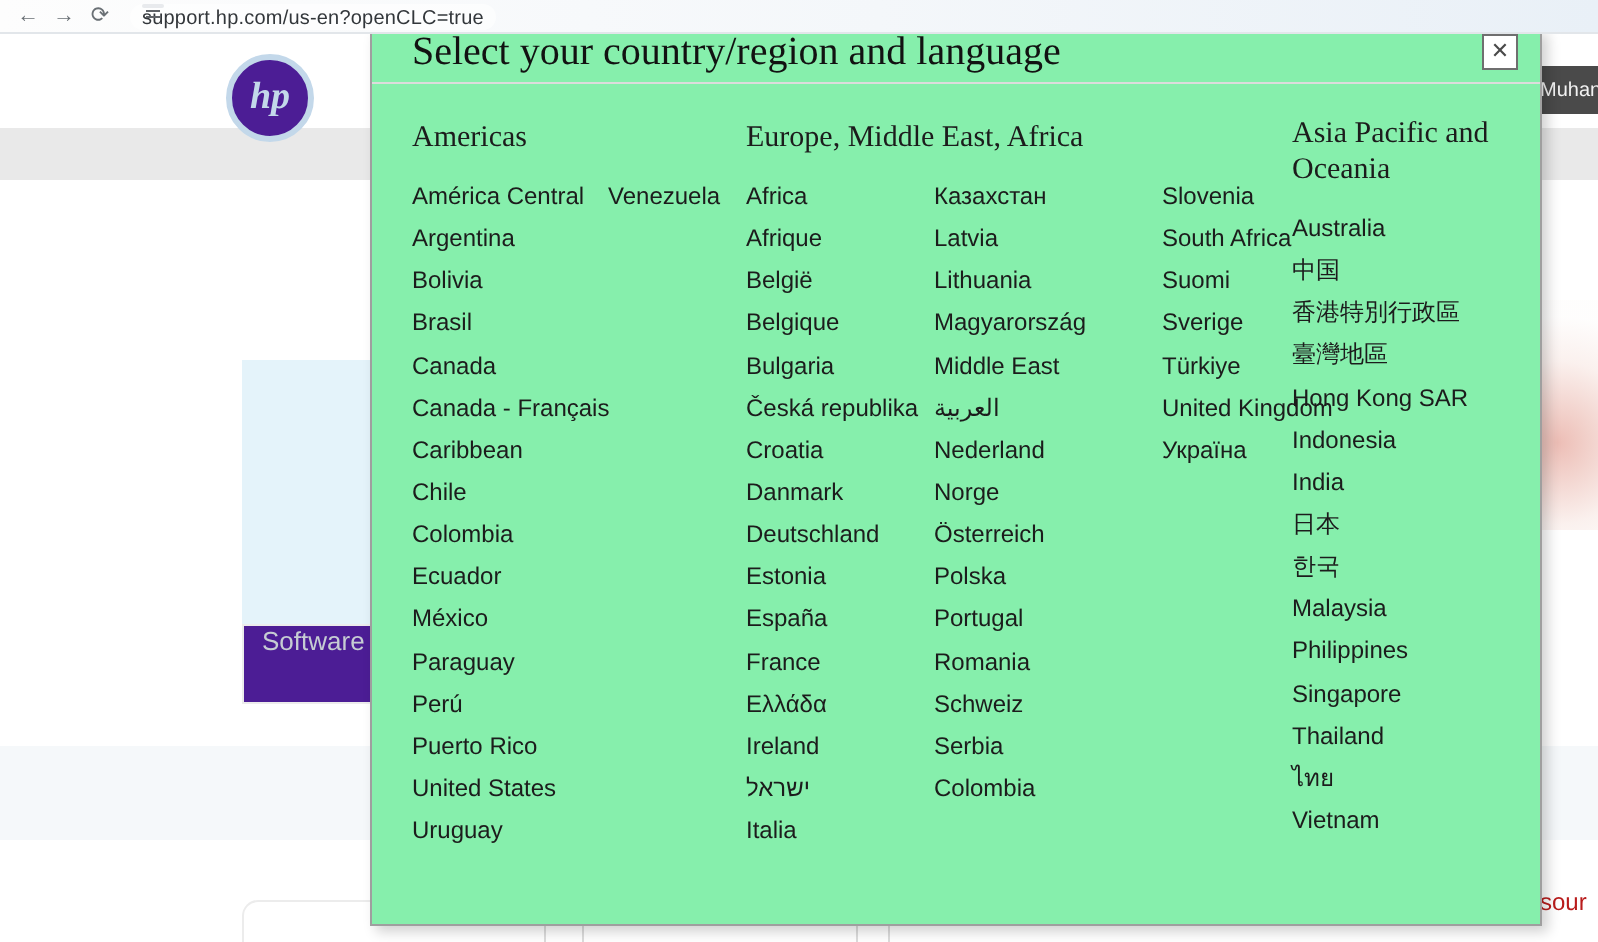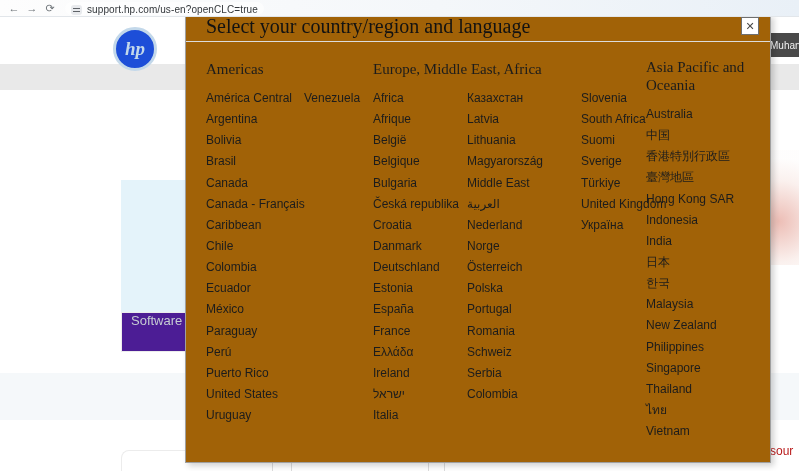--- a/index.html
+++ b/index.html
@@ -15,38 +15,38 @@
     background:linear-gradient(to right,#fdfdfd 0%,#f4f7fa 55%,#e9f0f7 100%);
     border-bottom:1px solid #e2e6ea;
     display:flex;align-items:center;
   }
   .nav-ico{
     color:#6a7075;font-size:11px;line-height:11px;width:18px;text-align:center;
     cursor:pointer;flex:0 0 auto;
   }
   .nav-ico.back{margin-left:5px;}
   .omnibox{
-    display:flex;align-items:flex-end;margin-left:6px;height:13px;
-    background:rgba(255,255,255,.6);border-radius:7px;padding:0 6px;
+    display:flex;align-items:flex-start;margin-left:6px;height:13px;
+    background:rgba(255,255,255,.6);border-radius:7px;padding:0 6px;flex-direction:column;
   }
   .tune-ico{display:inline-block;width:11px;height:10px;position:relative;margin-right:5px;background:#e8eaed;border-radius:3px;}
   .tune-ico:before,.tune-ico:after{
     content:"";position:absolute;left:2px;right:2px;height:1px;background:#5f6368;
   }
   .tune-ico:before{top:3px;} .tune-ico:after{top:6px;}
   .url-text{font-size:10px;color:#33373b;letter-spacing:.1px;white-space:nowrap;}
 
   
   .bg-layer{position:absolute;inset:0;z-index:1;}
   .bg-navbar{position:absolute;left:0;top:64px;width:799px;height:26px;background:#e9e9e9;}
   .hp-logo{
     position:absolute;left:113px;top:27px;width:38px;height:38px;border-radius:50%;
     border:3px solid #c3d8ea;color:#c3d8ea;display:flex;align-items:center;justify-content:center;
     font-family:"Liberation Serif",serif;font-style:italic;font-weight:bold;font-size:19px;
-    background:#1d4ed8;
+    background:#4c1d95;
   }
   .signin-btn{
     position:absolute;left:764px;top:33px;width:40px;height:24px;background:#4a4a4a;
     color:#f2f2f2;font-size:10px;display:flex;align-items:center;overflow:hidden;
   }
   .signin-btn span{margin-left:6px;white-space:nowrap;}
   .hero-blue{position:absolute;left:121px;top:180px;width:64px;height:132px;background:#e4f3fa;}
   .software-card{
     position:absolute;left:121px;top:312px;width:64px;height:38px;background:#4c1d95;
     border:1px solid #ececec;border-right:none;display:flex;align-items:flex-start;
@@ -62,21 +62,21 @@
     background:radial-gradient(circle at 35% 62%, rgba(214,110,92,.45), rgba(242,214,206,.35) 55%, rgba(250,243,240,.15) 85%);
   }
   .footer-partial{
     position:absolute;left:770px;top:444px;color:#b91c1c;font-size:12px;white-space:nowrap;
   }
   .vline{position:absolute;top:463px;width:1px;height:8px;background:#dcdcdc;}
 
   
   .modal{
     position:absolute;left:185px;top:14px;width:584px;height:448px;z-index:20;
-    background:#a16207;border:1px solid #9f9f9f;border-top:none;
+    background:#86efac;border:1px solid #9f9f9f;border-top:none;
     box-shadow:3px 3px 6px rgba(0,0,0,.18);
   }
   .modal-title{
     position:absolute;left:20px;top:2px;
     font-family:"Liberation Serif",serif;font-size:20px;line-height:1;color:#121212;
     white-space:nowrap;
   }
   .modal-close{
     position:absolute;left:555px;top:3px;width:18px;height:18px;box-sizing:border-box;
     background:#fff;border:1px solid #6f6f6f;color:#4a4a4a;
@@ -220,20 +220,19 @@
       <div class="country">Australia</div>
       <div class="country">中国</div>
       <div class="country">香港特別行政區</div>
       <div class="country">臺灣地區</div>
       <div class="country">Hong Kong SAR</div>
       <div class="country">Indonesia</div>
       <div class="country">India</div>
       <div class="country">日本</div>
       <div class="country">한국</div>
       <div class="country">Malaysia</div>
-      <div class="country">New Zealand</div>
       <div class="country">Philippines</div>
       <div class="country">Singapore</div>
       <div class="country">Thailand</div>
       <div class="country">ไทย</div>
       <div class="country">Vietnam</div>
     </div>
 </div>
 
 </body></html>

